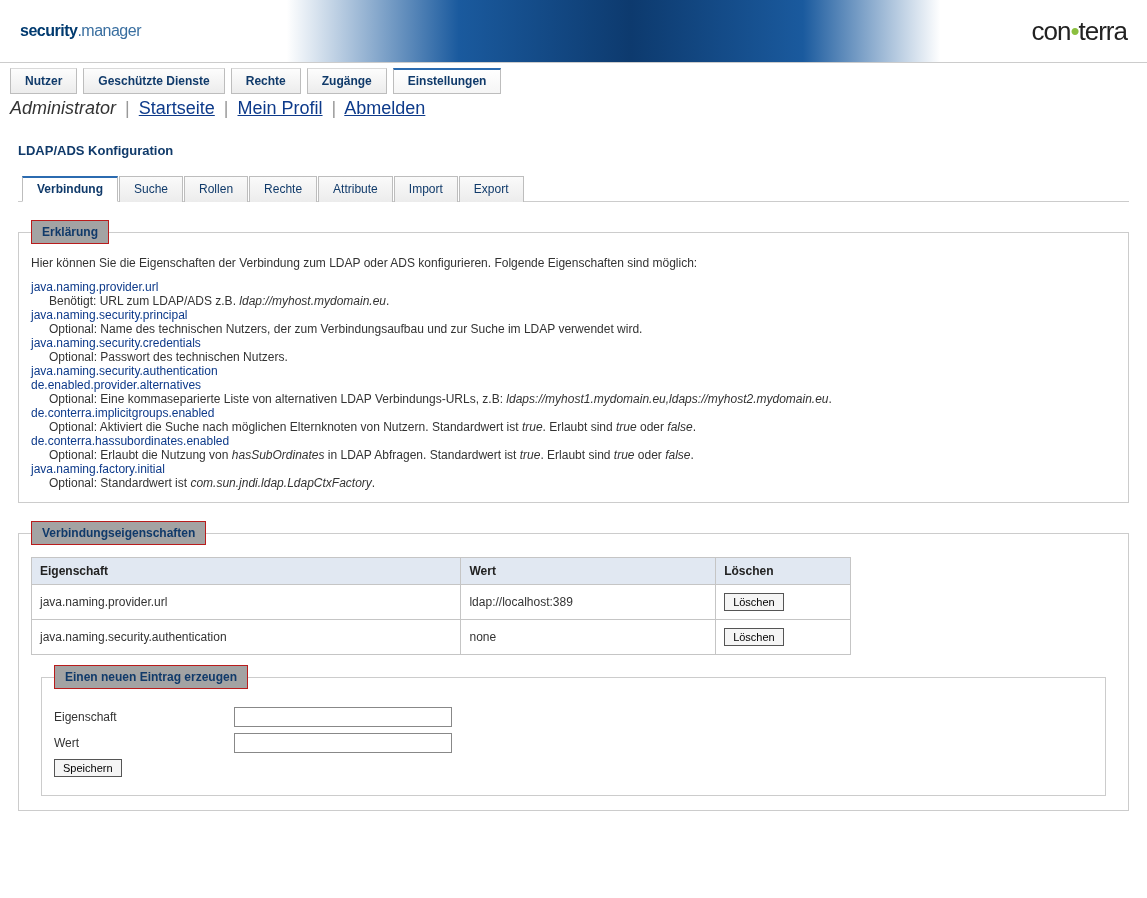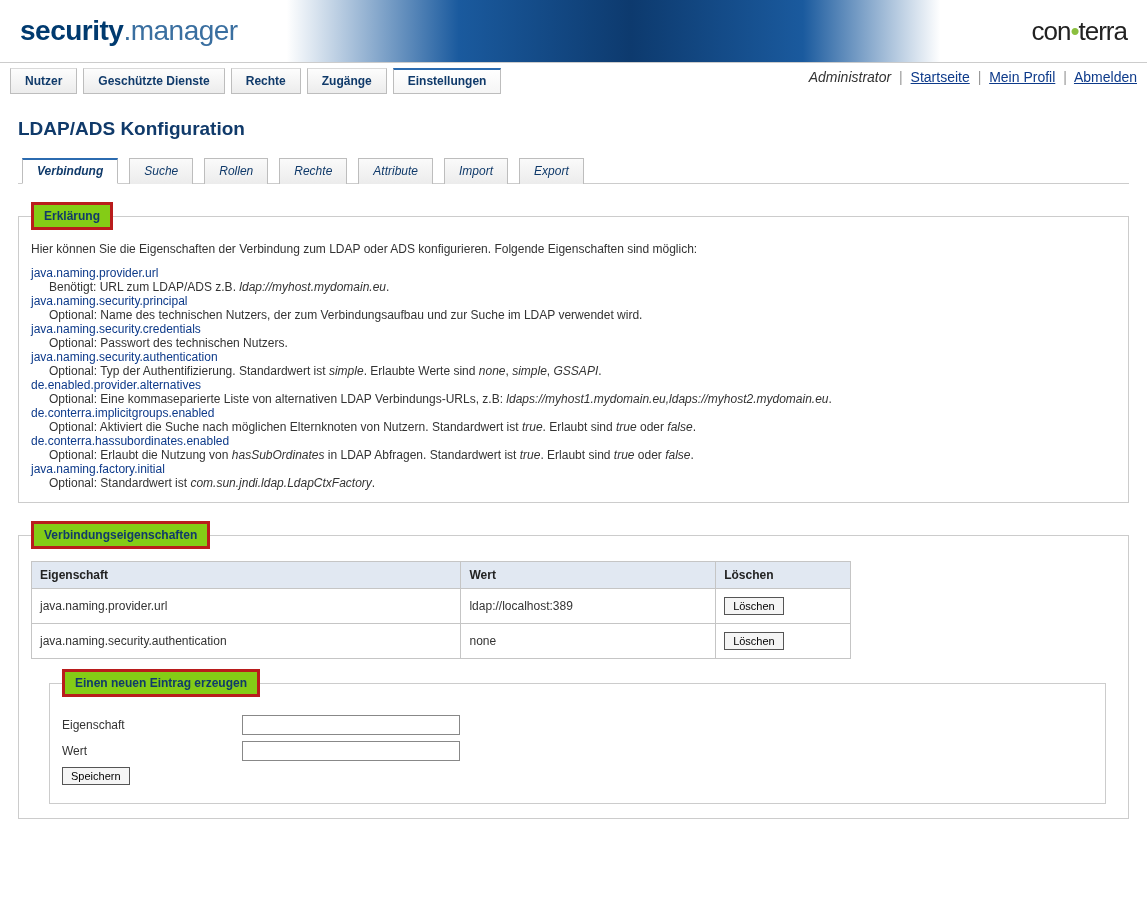--- a/index.html
+++ b/index.html
@@ -22,71 +22,72 @@
   .header-split {
     position: absolute;
     inset: 0;
     display: flex;
     align-items: center;
     justify-content: space-between;
     padding: 0 20px;
   }
   .product-name {
     color: #003a6f;
-    font-size: 28px;
+    font-size: 16px;
     font-weight: bold;
     font-family: Verdana, sans-serif;
     letter-spacing: -0.5px;
   }
   .product-name .light { color: #3a6fa0; font-weight: normal; }
   .brand {
     font-size: 26px;
     color: #222;
     letter-spacing: -1px;
     font-family: Arial, sans-serif;
     margin-left: 44px;
   }
   .brand .dot { color: #8bbf3f; }
   .top-bar {
     display: flex;
     justify-content: space-between;
     align-items: flex-start;
     padding: 2px 10px 0 10px;
+    flex-direction: column;
   }
   .main-tabs { display: flex; gap: 6px; padding-top: 3px; }
   .main-tab {
     border: 1px solid #bdbdbd;
     border-top: 1px solid #d9d9d9;
     background: linear-gradient(#fdfdfd, #ececec);
     padding: 5px 14px;
     font-weight: bold;
     color: #103a6a;
     font-size: 12px;
     cursor: pointer;
   }
   .main-tab.active {
     background: linear-gradient(#ffffff, #f5f5f5);
     border-top: 2px solid #2b6bb0;
     padding-top: 4px;
   }
   .user-links {
-    font-size: 14px;
+    font-size: 18px;
     color: #333;
     padding-top: 4px;
   }
   .user-links a { color: #0d3a8a; text-decoration: underline; cursor: pointer; }
   .user-links .sep { color: #999; margin: 0 4px; }
   .user-links .ital { font-style: italic; }
   .content { padding: 10px 18px; }
   h1.page-title {
     color: #103a6a;
-    font-size: 19px;
+    font-size: 13px;
     margin: 14px 0 18px 0;
   }
-  .sub-tabs-wrap { border-bottom: 1px solid #ccc; display: flex; gap: 11px; padding-left: 4px; font-style: italic; }
+  .sub-tabs-wrap { border-bottom: 1px solid #ccc; display: flex; gap: 1px; padding-left: 4px; }
   .sub-tab {
     border: 1px solid #bdbdbd;
     border-bottom: none;
     background: linear-gradient(#fafafa, #ececec);
     padding: 5px 14px;
     color: #103a6a;
     font-size: 12px;
     cursor: pointer;
     margin-bottom: -1px;
   }
@@ -100,22 +101,22 @@
   fieldset {
     border: 1px solid #ccc;
     margin: 18px 0;
     padding: 12px;
   }
   legend {
     color: #103a6a;
     font-weight: bold;
     font-size: 12px;
     padding: 4px 10px;
-    border: 3px solid #b91c1c;
-    background: #84cc16;
+    border: 1px solid #b91c1c;
+    background: #a3a3a3;
   }
   .explain-intro { margin-bottom: 10px; }
   .prop-key { color: #0d3a8a; cursor: pointer; }
   .prop-desc { margin-left: 18px; }
   .prop-desc em, .inline-em { font-style: italic; }
   table.props {
     border-collapse: collapse;
     width: 820px;
     margin-bottom: 8px;
   }
@@ -134,21 +135,21 @@
     font-size: 12px;
   }
   .btn {
     font-family: inherit;
     font-size: 11px;
     padding: 2px 8px;
     border: 1px solid #555;
     background: #f5f5f5;
     cursor: pointer;
   }
-  .new-entry { margin: 10px 10px 2px 18px; }
+  .new-entry { margin: 10px 10px 2px 10px; }
   .form-row { display: flex; align-items: center; margin: 6px 0; }
   .form-row label { width: 180px; font-size: 12px; }
   .form-row input[type="text"] {
     width: 210px;
     height: 18px;
     border: 1px solid #888;
     font-size: 12px;
     padding: 0 3px;
   }
 </style>
@@ -208,23 +209,20 @@
       <span>Benötigt: URL zum LDAP/ADS z.B. </span><em>ldap://myhost.mydomain.eu</em><span>.</span>
     </div>
 
     <div class="prop-key">java.naming.security.principal</div>
     <div class="prop-desc">Optional: Name des technischen Nutzers, der zum Verbindungsaufbau und zur Suche im LDAP verwendet wird.</div>
 
     <div class="prop-key">java.naming.security.credentials</div>
     <div class="prop-desc">Optional: Passwort des technischen Nutzers.</div>
 
     <div class="prop-key">java.naming.security.authentication</div>
-    <div class="prop-desc">
-      <span>Optional: Typ der Authentifizierung. Standardwert ist </span><em>simple</em><span>. Erlaubte Werte sind </span><em>none</em><span>, </span><em>simple</em><span>, </span><em>GSSAPI</em><span>.</span>
-    </div>
 
     <div class="prop-key">de.enabled.provider.alternatives</div>
     <div class="prop-desc">
       <span>Optional: Eine kommaseparierte Liste von alternativen LDAP Verbindungs-URLs, z.B: </span><em>ldaps://myhost1.mydomain.eu,ldaps://myhost2.mydomain.eu</em><span>.</span>
     </div>
 
     <div class="prop-key">de.conterra.implicitgroups.enabled</div>
     <div class="prop-desc">
       <span>Optional: Aktiviert die Suche nach möglichen Elternknoten von Nutzern. Standardwert ist </span><em>true</em><span>. Erlaubt sind </span><em>true</em><span> oder </span><em>false</em><span>.</span>
     </div>

